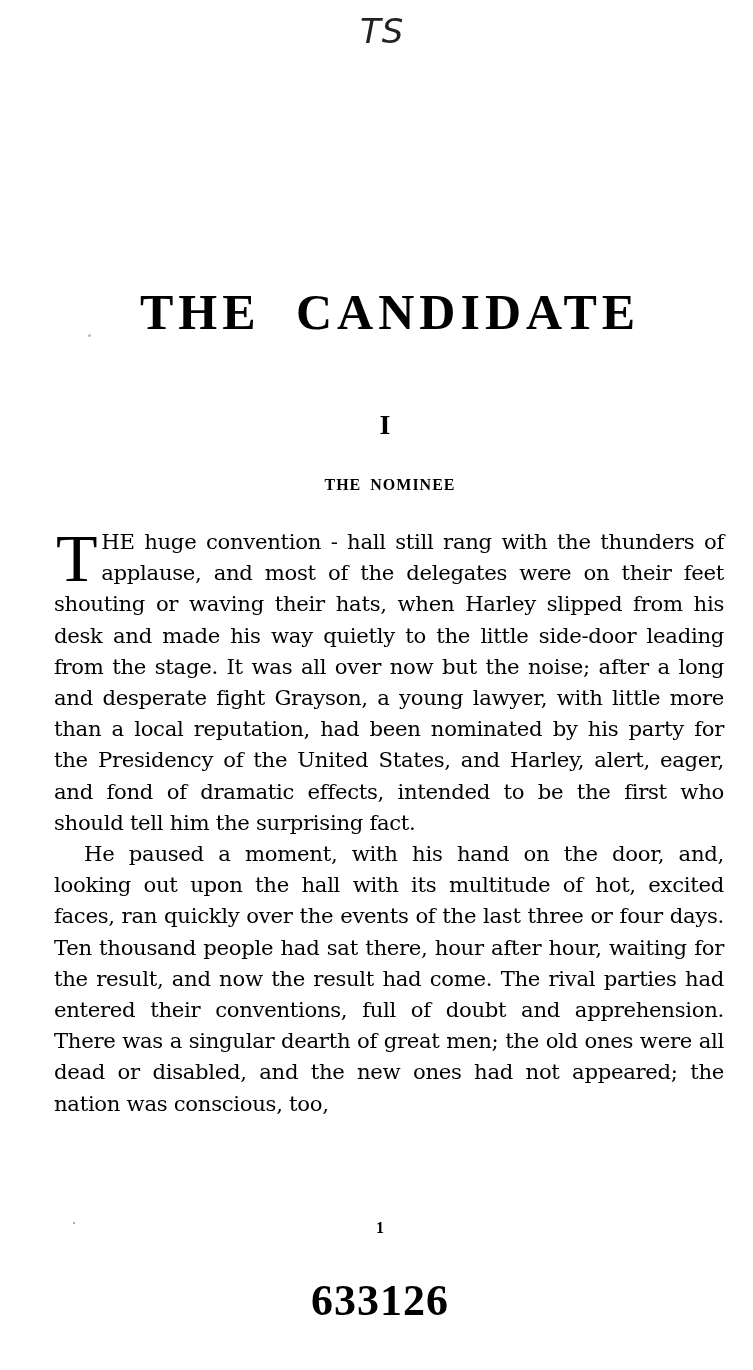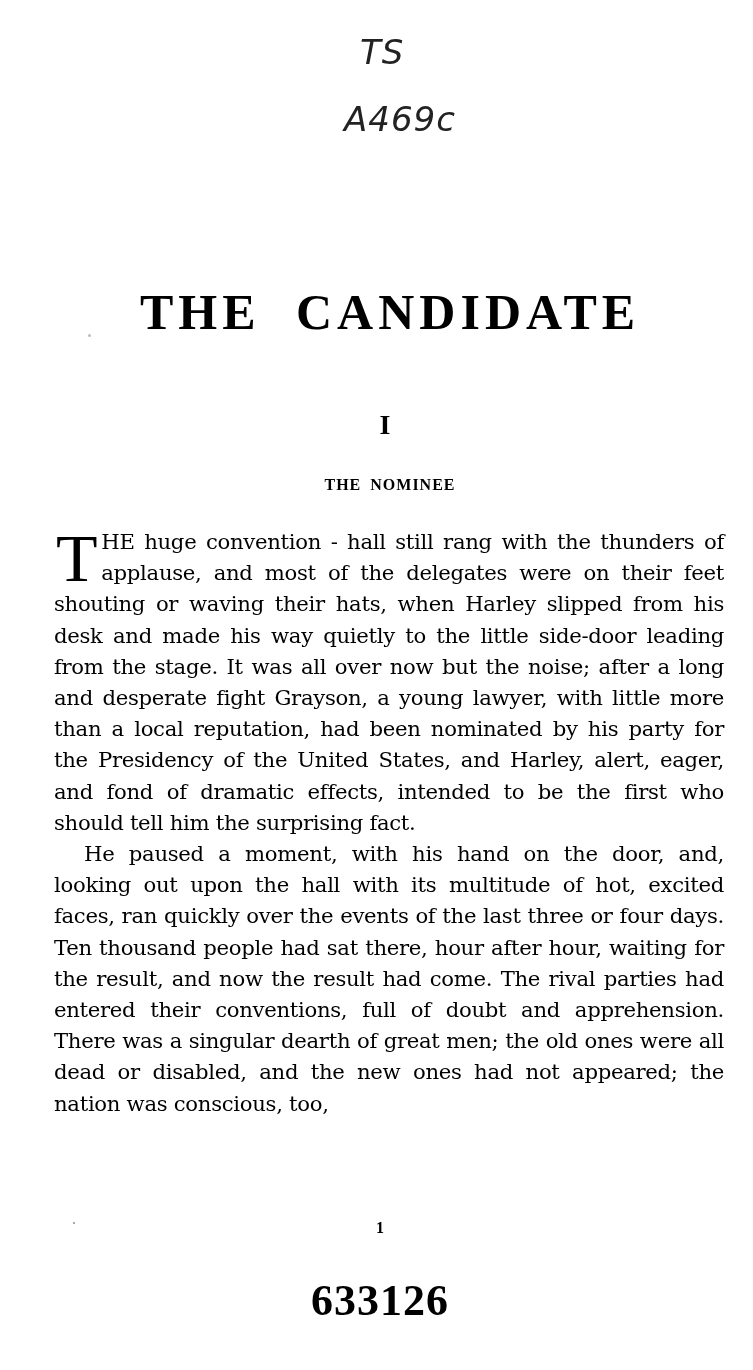--- a/index.html
+++ b/index.html
@@ -21,21 +21,21 @@
       top: 8px;
       width: 180px;
       font-family: "DejaVu Sans", sans-serif;
       font-style: italic;
       font-weight: normal;
       color: #222;
       line-height: 46px;
       font-size: 34px;
       letter-spacing: 1px;
     }
-    .handwritten div { white-space: nowrap; margin-top: 21px; }
+    .handwritten div { white-space: nowrap; }
     .hw-1 { padding-left: 22px; }
     .hw-2 { padding-left: 12px; }
     .hw-3 { padding-left: 6px; }
 
     .title {
       position: absolute;
       left: 0;
       width: 780px;
       top: 282px;
       text-align: center;
@@ -133,21 +133,20 @@
       line-height: 50px;
     }
   </style>
 </head>
 <body>
 
 <div class="page">
 
   <div class="handwritten">
     <div class="hw-1">TS</div>
-    <div class="hw-3">A469c</div>
   </div>
 
   <div class="title">THE CANDIDATE</div>
   <div class="speck"></div>
 
   <div class="chapter-num">I</div>
   <div class="chapter-title">THE NOMINEE</div>
 
   <div class="body-text">
     <p><span class="dropcap">T</span><span>HE huge convention - hall still rang with the thunders of applause, and most of the delegates were on their feet shouting or waving their hats, when Harley slipped from his desk and made his way quietly to the little side-door leading from the stage. It was all over now but the noise; after a long and desperate fight Grayson, a young lawyer, with little more than a local reputation, had been nominated by his party for the Presidency of the United States, and Harley, alert, eager, and fond of dramatic effects, intended to be the first who should tell him the surprising fact.</span></p>

